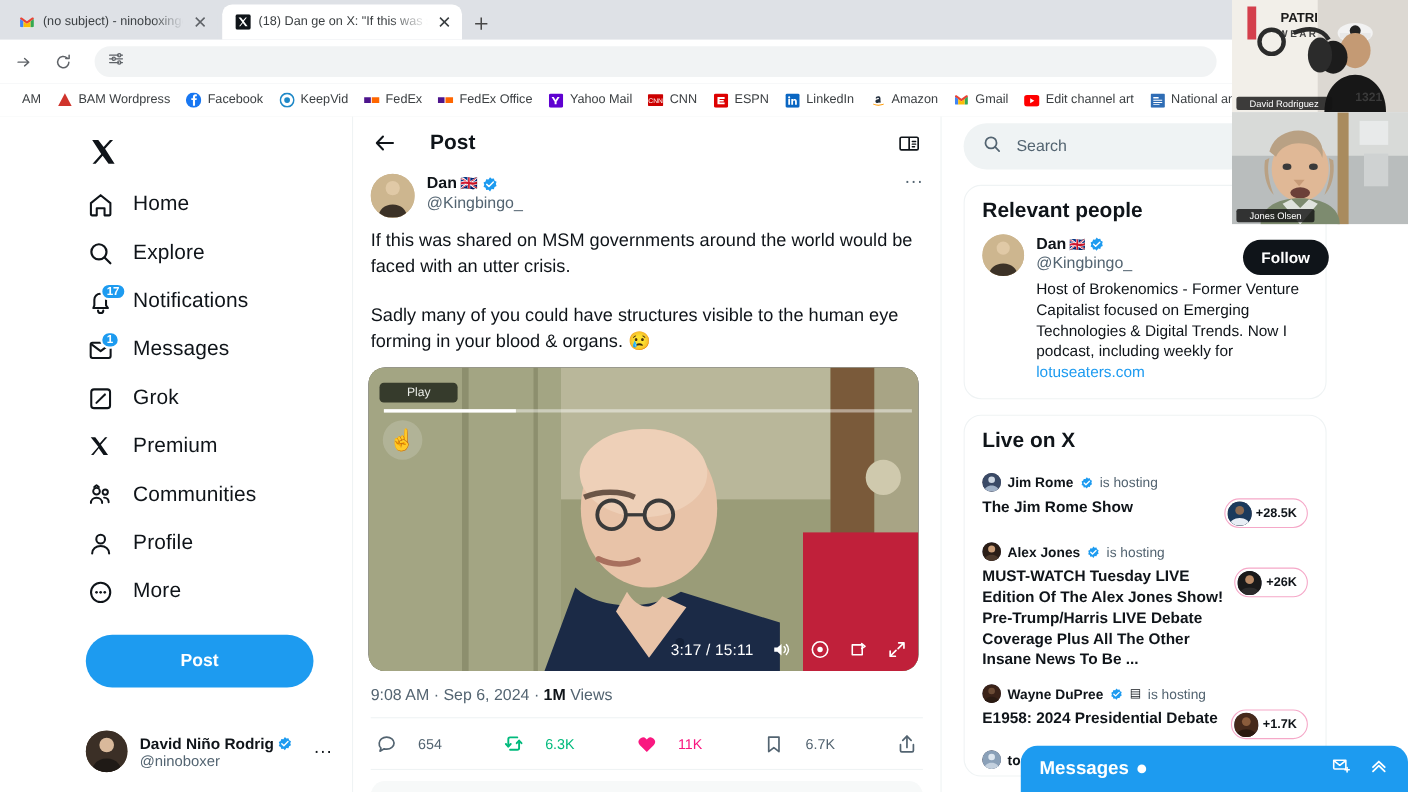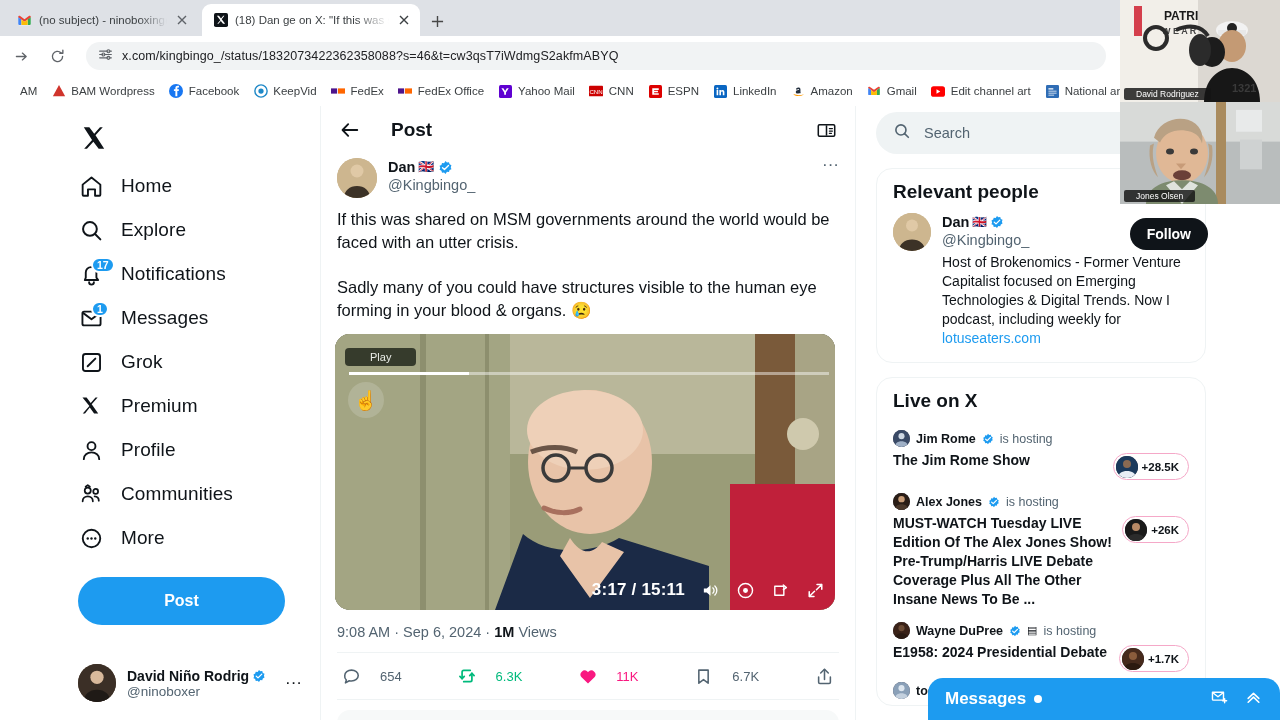--- a/index.html
+++ b/index.html
@@ -84,21 +84,21 @@
   .post-text { padding: 10px 16px 0 16px; font-size: 16.5px; line-height: 23px; color: #0f1419; }
   .post-text p + p { margin-top: 22px; }
 
   .video-wrap { margin: 12px 14px 0 14px; width: 500px; height: 276px; border-radius: 15px; overflow: hidden; position: relative; background: #2a2a22; }
   .vframe { position: absolute; inset: 0; }
   .play-tip { position: absolute; left: 10px; top: 14px; background: rgba(30,35,25,.82); color: #e9ece6; font-size: 11px; padding: 3px 25px; border-radius: 4px; }
   .scrub { position: absolute; left: 14px; right: 6px; top: 38px; height: 3px; background: rgba(255,255,255,.45); }
   .scrub-fill { position: absolute; left: 0; top: 0; height: 3px; width: 25%; background: #ffffff; }
   .cursor-hand { position: absolute; left: 13px; top: 48px; width: 36px; height: 36px; border-radius: 50%; background: rgba(255,255,255,.16); display: flex; align-items: center; justify-content: center; font-size: 19px; }
   .vcontrols { position: absolute; right: 10px; bottom: 10px; display: flex; align-items: center; gap: 15px; color: #fff; }
-  .vtime { font-size: 17px; font-weight: bold; letter-spacing: .2px; }
+  .vtime { font-size: 14px; font-weight: normal; letter-spacing: .2px; }
   .vctl { width: 20px; height: 20px; display: flex; align-items: center; justify-content: center; }
 
   .meta-row { padding: 14px 16px 12px 16px; font-size: 14.5px; color: #536471; }
   .meta-row b { color: #0f1419; }
   .engagement { margin: 0 16px; border-top: 1px solid #eff3f4; border-bottom: 1px solid #eff3f4; height: 48px; display: flex; align-items: center; justify-content: space-between; padding: 0 4px; }
   .eng { display: flex; align-items: center; gap: 18px; font-size: 13px; color: #536471; }
   .eng-ico { width: 21px; height: 21px; display: flex; align-items: center; justify-content: center; }
 
   .sortbar { margin: 10px 16px 0 16px; height: 42px; background: #f7f9f9; border-radius: 13px 13px 0 0; display: flex; align-items: center; padding: 0 14px; gap: 10px; }
 
@@ -204,21 +204,20 @@
 
       <div class="omnibox">
         <span>
           <svg width="15" height="15" viewBox="0 0 18 18">
               <path d="M2 5h10M14 5h2M2 9h4M8 9h8M2 13h10M14 13h2" stroke="#5f6368" stroke-width="1.4" stroke-linecap="round"></path>
               <circle cx="12.5" cy="5" r="1.8" fill="none" stroke="#5f6368" stroke-width="1.3"></circle>
               <circle cx="6.5" cy="9" r="1.8" fill="none" stroke="#5f6368" stroke-width="1.3"></circle>
               <circle cx="12.5" cy="13" r="1.8" fill="none" stroke="#5f6368" stroke-width="1.3"></circle>
             </svg>
         </span>
-        <span class="omnibox-url">x.com/kingbingo_/status/1832073422362358088?s=46&amp;t=cw3qsT7iWdmgS2akfmABYQ</span>
       </div>
 
       <div class="toolbar-icons">
         <span>
           <svg width="16" height="16" viewBox="0 0 18 18">
               <path d="M2.5 3.5h7v2h-6v8h11v-5h2v6.5a1 1 0 0 1-1 1H2.5a1 1 0 0 1-1-1V4.5a1 1 0 0 1 1-1z" fill="#5f6368"></path>
               <path d="M13 2v6M10.4 5.6 13 8.3l2.6-2.7" stroke="#5f6368" stroke-width="1.5" fill="none" stroke-linecap="round" stroke-linejoin="round"></path>
             </svg>
         </span>
         <span>
@@ -433,43 +432,43 @@
         <span class="nav-label">Grok</span>
       </div>
 
       <div class="nav-item">
         <span class="nav-ico">
           <svg width="23" height="23" viewBox="0 0 24 24">
               <path d="M2.6 2.6h4.3l4.3 5.7 5-5.7h2.2l-6.2 7.1 6.8 9.7h-4.3L10.2 13l-5 6.4H2.9l6.9-7.8z" fill="#0f1419"></path>
             </svg>
         </span>
         <span class="nav-label">Premium</span>
-      </div>
-
-      <div class="nav-item">
-        <span class="nav-ico">
-          <svg width="25" height="25" viewBox="0 0 24 24" fill="none" stroke="#0f1419" stroke-width="1.8">
-              <circle cx="12" cy="7.8" r="3.8"></circle>
-              <path d="M4.6 20.3c0-4 3.3-6.5 7.4-6.5s7.4 2.5 7.4 6.5" stroke-linecap="round"></path>
-            </svg>
-        </span>
-        <span class="nav-label">Profile</span>
       </div>
 
       <div class="nav-item">
         <span class="nav-ico">
           <svg width="25" height="25" viewBox="0 0 24 24" fill="none" stroke="#0f1419" stroke-width="1.7">
               <circle cx="8.4" cy="8.2" r="2.9"></circle>
               <circle cx="16" cy="9" r="2.3"></circle>
               <path d="M3.5 18.5c0-2.8 2.2-4.6 4.9-4.6s4.9 1.8 4.9 4.6" stroke-linecap="round"></path>
               <path d="M15 13.8c2.3.1 4 1.7 4 4.1" stroke-linecap="round"></path>
               <path d="M6.4 4.6 8.4 3l2 1.6" stroke-linecap="round" stroke-linejoin="round"></path>
             </svg>
         </span>
         <span class="nav-label">Communities</span>
+      </div>
+
+      <div class="nav-item">
+        <span class="nav-ico">
+          <svg width="25" height="25" viewBox="0 0 24 24" fill="none" stroke="#0f1419" stroke-width="1.8">
+              <circle cx="12" cy="7.8" r="3.8"></circle>
+              <path d="M4.6 20.3c0-4 3.3-6.5 7.4-6.5s7.4 2.5 7.4 6.5" stroke-linecap="round"></path>
+            </svg>
+        </span>
+        <span class="nav-label">Profile</span>
       </div>
 
       <div class="nav-item">
         <span class="nav-ico">
           <svg width="25" height="25" viewBox="0 0 24 24" fill="none" stroke="#0f1419" stroke-width="1.8">
               <circle cx="12" cy="12" r="8.4"></circle>
               <circle cx="8.4" cy="12" r="1.15" fill="#0f1419" stroke="none"></circle>
               <circle cx="12" cy="12" r="1.15" fill="#0f1419" stroke="none"></circle>
               <circle cx="15.6" cy="12" r="1.15" fill="#0f1419" stroke="none"></circle>
             </svg>

